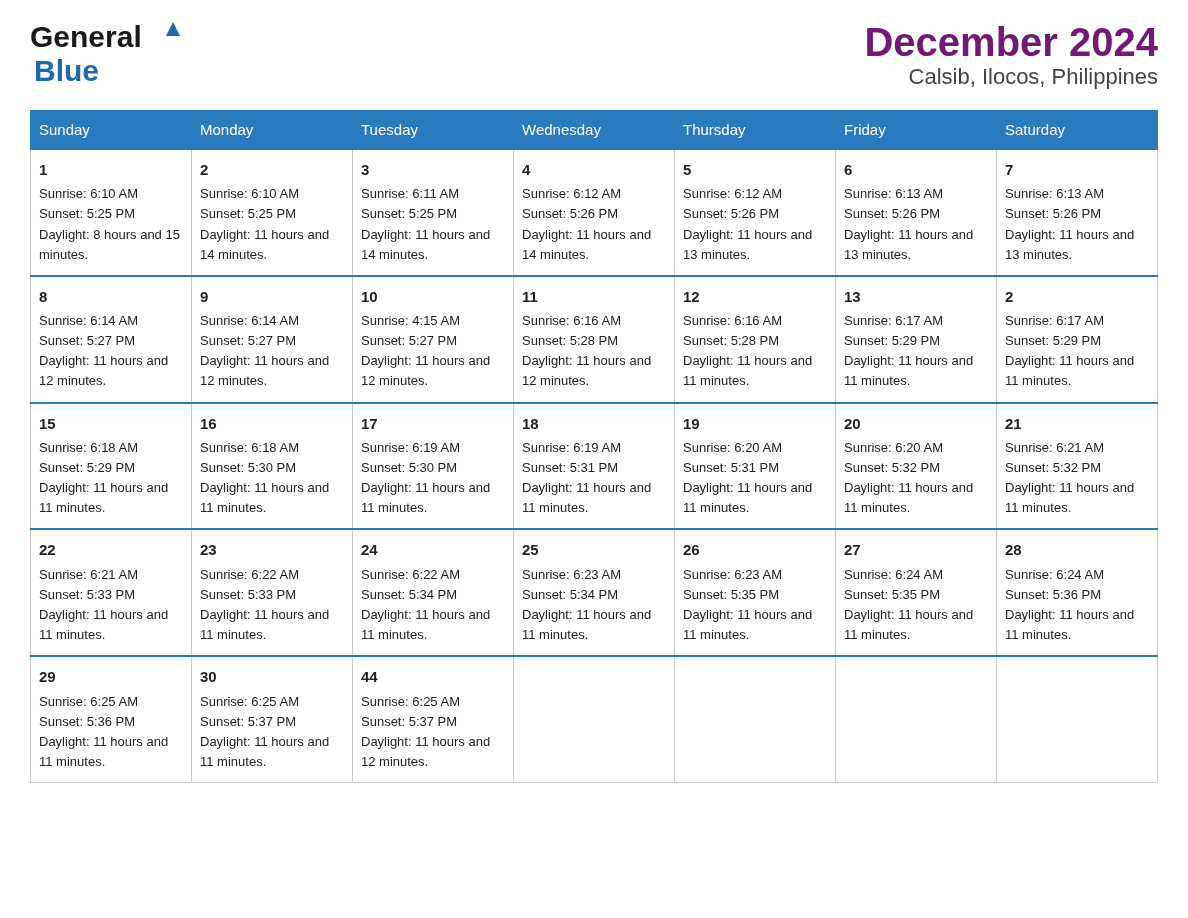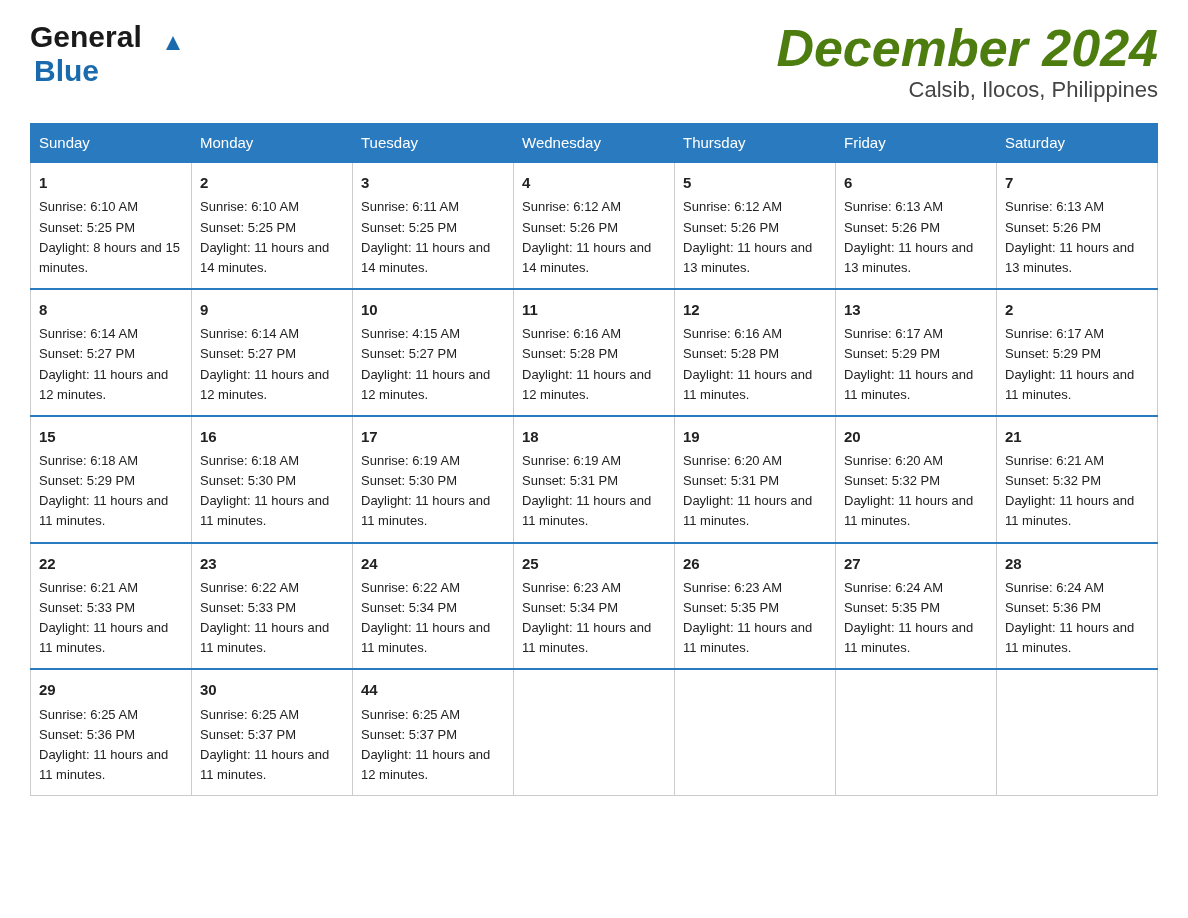--- a/index.html
+++ b/index.html
@@ -18,25 +18,24 @@
     }
     .logo {
       display: flex;
       flex-direction: column;
       align-items: flex-start;
     }
     .title-block {
       text-align: right;
     }
     .month-title {
-      font-size: 52px;
+      font-size: 40px;
       font-weight: bold;
-      color: #4d7c0f;
+      color: #701a75;
       line-height: 1.1;
-      font-style: italic;
     }
     .location-title {
       font-size: 22px;
       color: #444;
     }
     .calendar {
       width: 100%;
       border-collapse: collapse;
       table-layout: fixed;
     }
@@ -68,21 +67,21 @@
     .calendar tbody tr td.empty {
       background: #fff;
       border-top: 2px solid #2a7abf;
     }
   </style>
 </head>
 <body>
 
 <div class="header">
   <div class="logo">
-    <div class="logo-row1" style="display:flex; align-items:flex-end; gap:16px;">
+    <div class="logo-row1" style="display:flex; align-items:flex-start; gap:16px;">
       <span style="font-size:30px; font-weight:bold; color:#1a1a1a; font-family:Arial,sans-serif;">General</span>
       <svg width="22" height="22" viewBox="0 0 22 22" style="margin-left:4px; margin-top:-2px;">
         <polygon points="4,18 18,18 11,4" fill="#1a6aad"></polygon>
       </svg>
     </div>
     <div style="display:flex; margin-left: 2px;">
       <span style="font-size:30px; font-weight:bold; color:#1a6aad; font-family:Arial,sans-serif; margin-left: 2px;">Blue</span>
     </div>
   </div>
   <div class="title-block">

